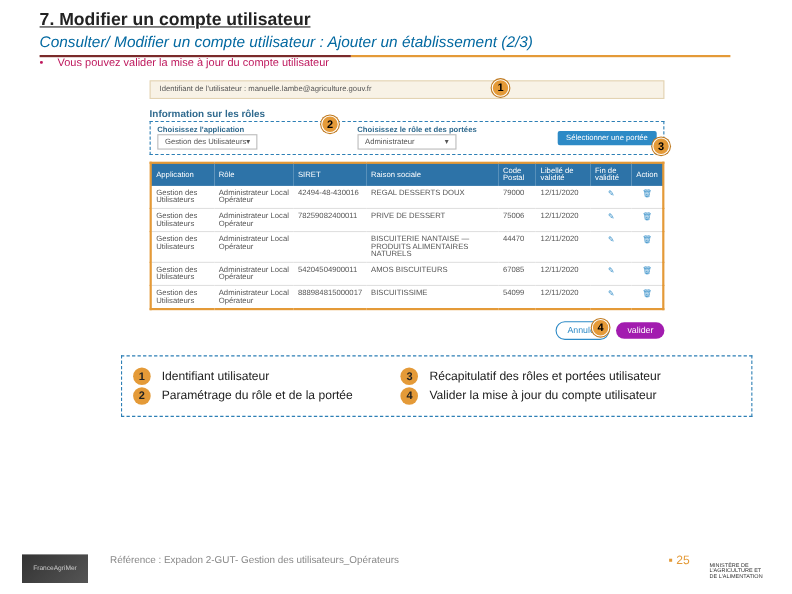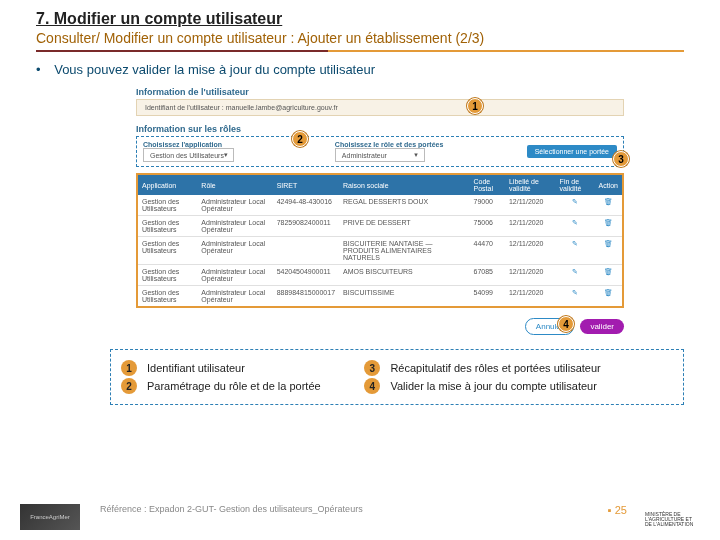--- a/index.html
+++ b/index.html
@@ -1,23 +1,23 @@
 <!DOCTYPE html>
 <html><head>
 <meta charset="utf-8">
 <style>
   * { box-sizing: border-box; margin: 0; padding: 0; }
   body { width: 720px; height: 540px; font-family: Arial, sans-serif; background: #fff; position: relative; overflow: hidden; }
-  .page { padding: 10px 36px 0 36px; }
+  .page { padding: 10px 56px 0 36px; }
   .title { font-size: 16px; font-weight: bold; text-decoration: underline; color: #222; }
-  .subtitle { font-size: 14px; color: #a16207; margin-top: 2px; }
+  .subtitle { font-size: 14px; font-style: italic; color: #0369a1; margin-top: 2px; }
   .hr-row { display: flex; margin-top: 4px; }
   .hr1 { flex: 0.45; height: 2px; background: #7a2a2a; }
   .hr2 { flex: 0.55; height: 2px; background: #e49a38; }
-  .bullet-row { margin-top: 10px; font-size: 13px; color: #0c4a6e; }
+  .bullet-row { margin-top: 0; font-size: 10px; color: #be185d; }
   .bullet-row .b { margin-right: 10px; }
   .shot-wrap { margin: 10px 60px 0 100px; position: relative; }
   .panel-title { font-size: 9px; font-weight: bold; color: #306a8e; margin-bottom: 2px; }
   .panel1 { background: #f8f2e6; border: 1px solid #e3d3b3; padding: 4px 8px; font-size: 7px; color: #555; position: relative; margin-bottom: 8px; }
   .panel2 { border: 1px dashed #2d7fb5; padding: 4px 6px; font-size: 7px; color: #555; position: relative; margin-bottom: 6px; }
   .panel2 .row { display: flex; align-items: center; gap: 10px; }
   .panel2 .lbl { font-weight: bold; color: #306a8e; font-size: 7px; }
   .sel { border: 1px solid #bbb; background: #fff; padding: 2px 6px; font-size: 7px; display: inline-flex; align-items: center; min-width: 90px; justify-content: space-between; }
   .chev { font-size: 7px; color: #555; }
   .btn-blue { background: #2d8ac6; color: #fff; padding: 3px 8px; font-size: 7px; border-radius: 2px; }
@@ -50,21 +50,20 @@
       <div class="hr1"></div>
       <div class="hr2"></div>
     </div>
   <div class="bullet-row">
     <span class="b">•</span>
     <span>Vous pouvez valider la mise à jour du compte utilisateur</span>
   </div>
 
   <div class="shot-wrap">
 
-    <div class="panel-title">Information de l'utilisateur</div>
     <div class="panel1">
       <span>Identifiant de l'utilisateur :</span>
       <span>manuelle.lambe@agriculture.gouv.fr</span>
       <div class="marker" style="right:140px;top:-2px">1</div>
     </div>
 
     <div class="panel-title">Information sur les rôles</div>
     <div class="panel2">
       <div class="row">
         <div style="flex:1">

